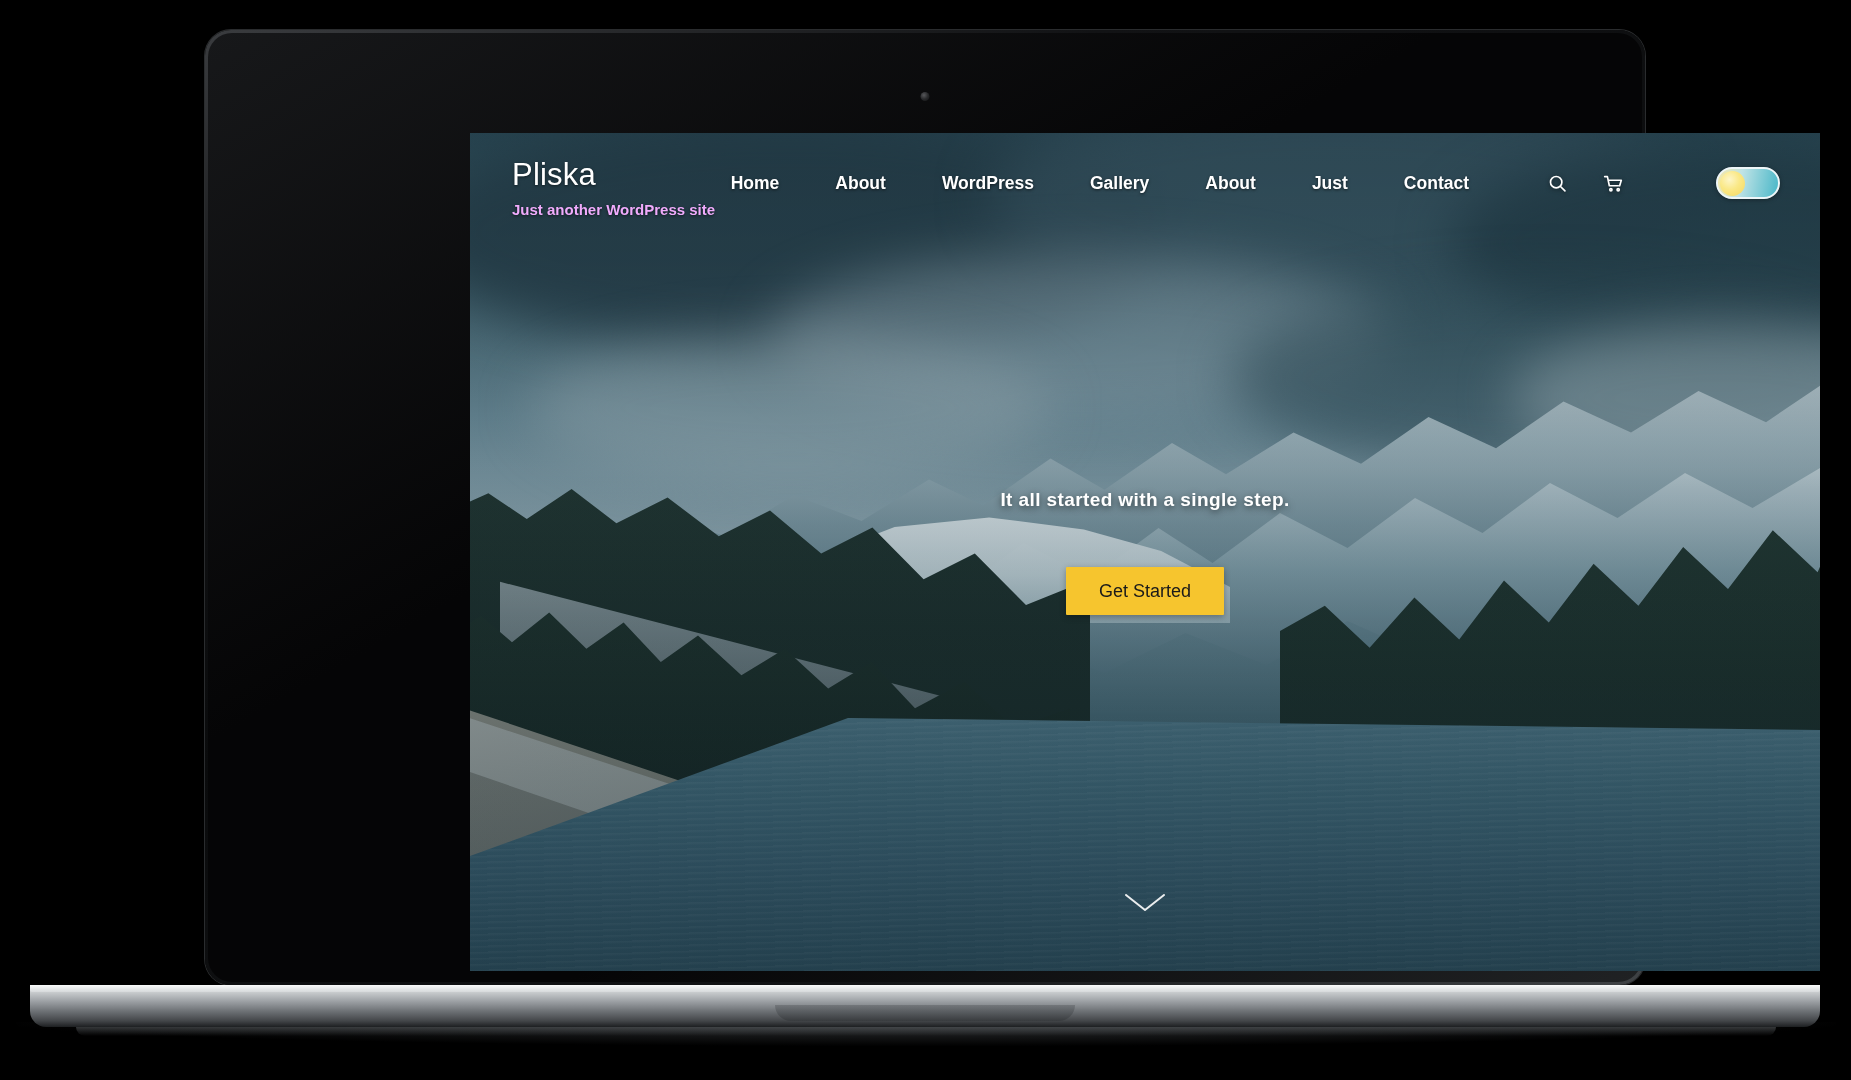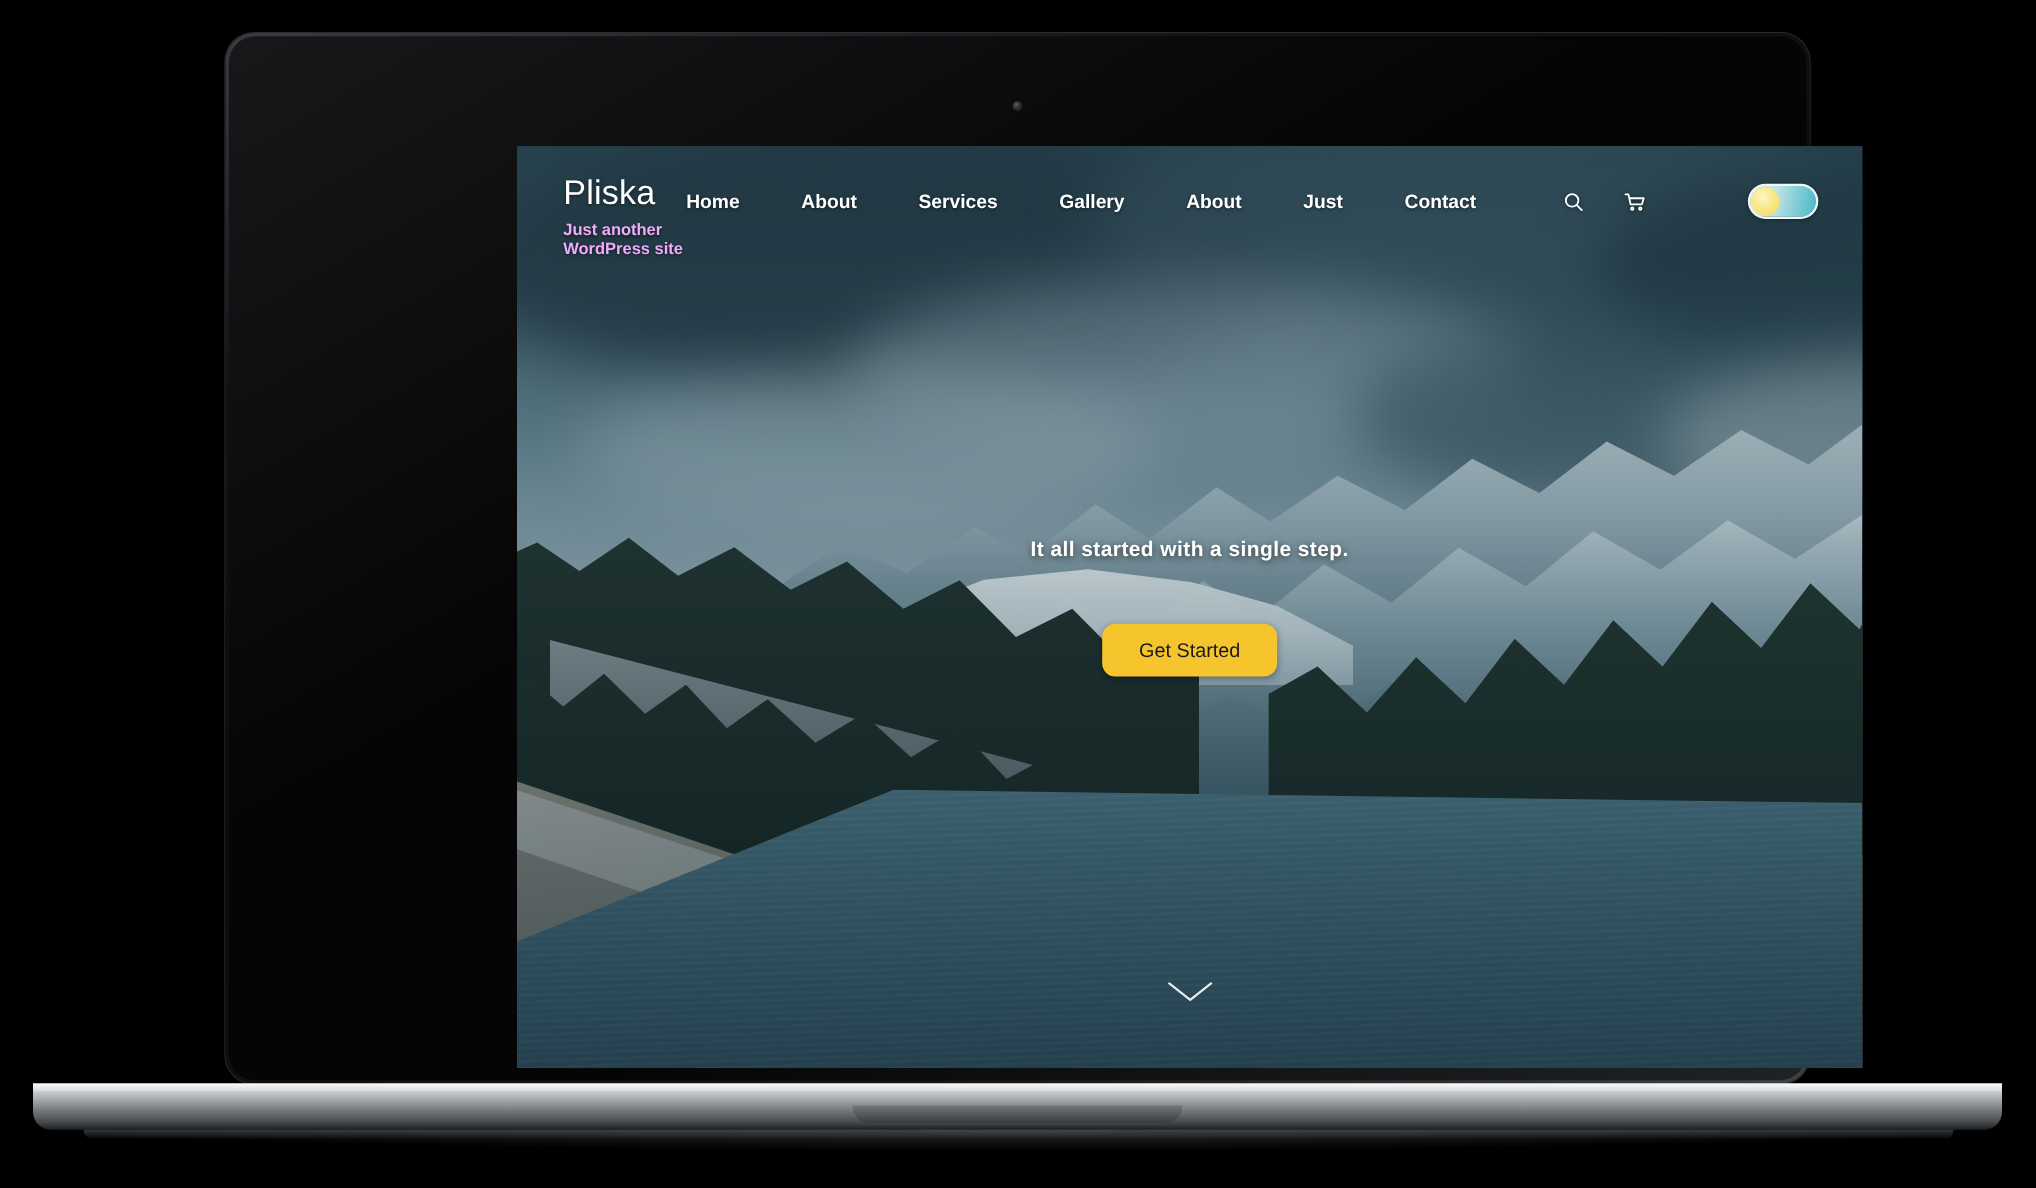--- a/index.html
+++ b/index.html
@@ -66,21 +66,21 @@
   }
   .base-shadow{
     position:absolute; left:50%; transform:translateX(-50%);
     top:1022px; width:1820px; height:24px;
     background:radial-gradient(ellipse at 50% 0%,rgba(90,95,100,.55) 0%,rgba(0,0,0,0) 72%);
   }
 
   
   .screen{
     position:absolute; left:265px; top:103px;
-    width:1223px; height:838px;
+    width:1350px; height:838px;
     overflow:hidden;
     background:#26424d;
   }
 
   
   .scene{ position:absolute; inset:0; overflow:hidden; }
   .sky{
     position:absolute; inset:0;
     background:
       linear-gradient(180deg,#2e4b57 0%,#3e5e69 14%,#6f8e9b 34%,#93aab4 48%,#b4c4cb 58%,#9fb3bb 66%,#5d7e8b 74%,#3f626f 84%,#33555f 100%);
@@ -251,21 +251,21 @@
     text-shadow:0 2px 10px rgba(0,0,0,.55), 0 0 2px rgba(0,0,0,.6);
     white-space:nowrap;
   }
   .hero-sub{
     margin-top:60px; color:#fff; font-size:19px; font-weight:700;
     letter-spacing:.4px;
     text-shadow:0 2px 7px rgba(0,0,0,.6);
   }
   .hero-actions{ margin-top:56px; display:flex; gap:24px; }
   .btn{
-    font-size:18px; font-weight:400; cursor:pointer; border-radius:12px;
+    font-size:18px; font-weight:400; cursor:pointer; border-radius:1px;
     padding:15px 33px; line-height:1; white-space:nowrap;
   }
   .btn-primary{
     background:#f6c52e; color:#1a1a1a; border:none;
     box-shadow:0 2px 6px rgba(0,0,0,.3);
   }
   .btn-outline{
     background:transparent; color:#fff; border:2px solid #ffffff;
     text-shadow:0 1px 3px rgba(0,0,0,.5);
   }
@@ -319,21 +319,21 @@
       <div class="site-header">
 
         <div class="brand">
           <div class="brand-title">Pliska</div>
           <div class="brand-tagline">Just another WordPress site</div>
         </div>
 
         <div class="nav">
           <a class="nav-link">Home</a>
           <a class="nav-link">About</a>
-          <a class="nav-link">Services</a>
+          <a class="nav-link">WordPress</a>
           <a class="nav-link">Gallery</a>
           <a class="nav-link">About</a>
           <a class="nav-link">Just</a>
           <a class="nav-link">Contact</a>
 
           <div class="nav-icons">
             <span class="icon-btn">
               <svg width="21" height="21" viewBox="0 0 24 24" fill="none" stroke="#ffffff" stroke-width="1.9" stroke-linecap="round">
                 <circle cx="10.5" cy="10.5" r="6.5"></circle>
                 <line x1="15.4" y1="15.4" x2="20.5" y2="20.5"></line>

